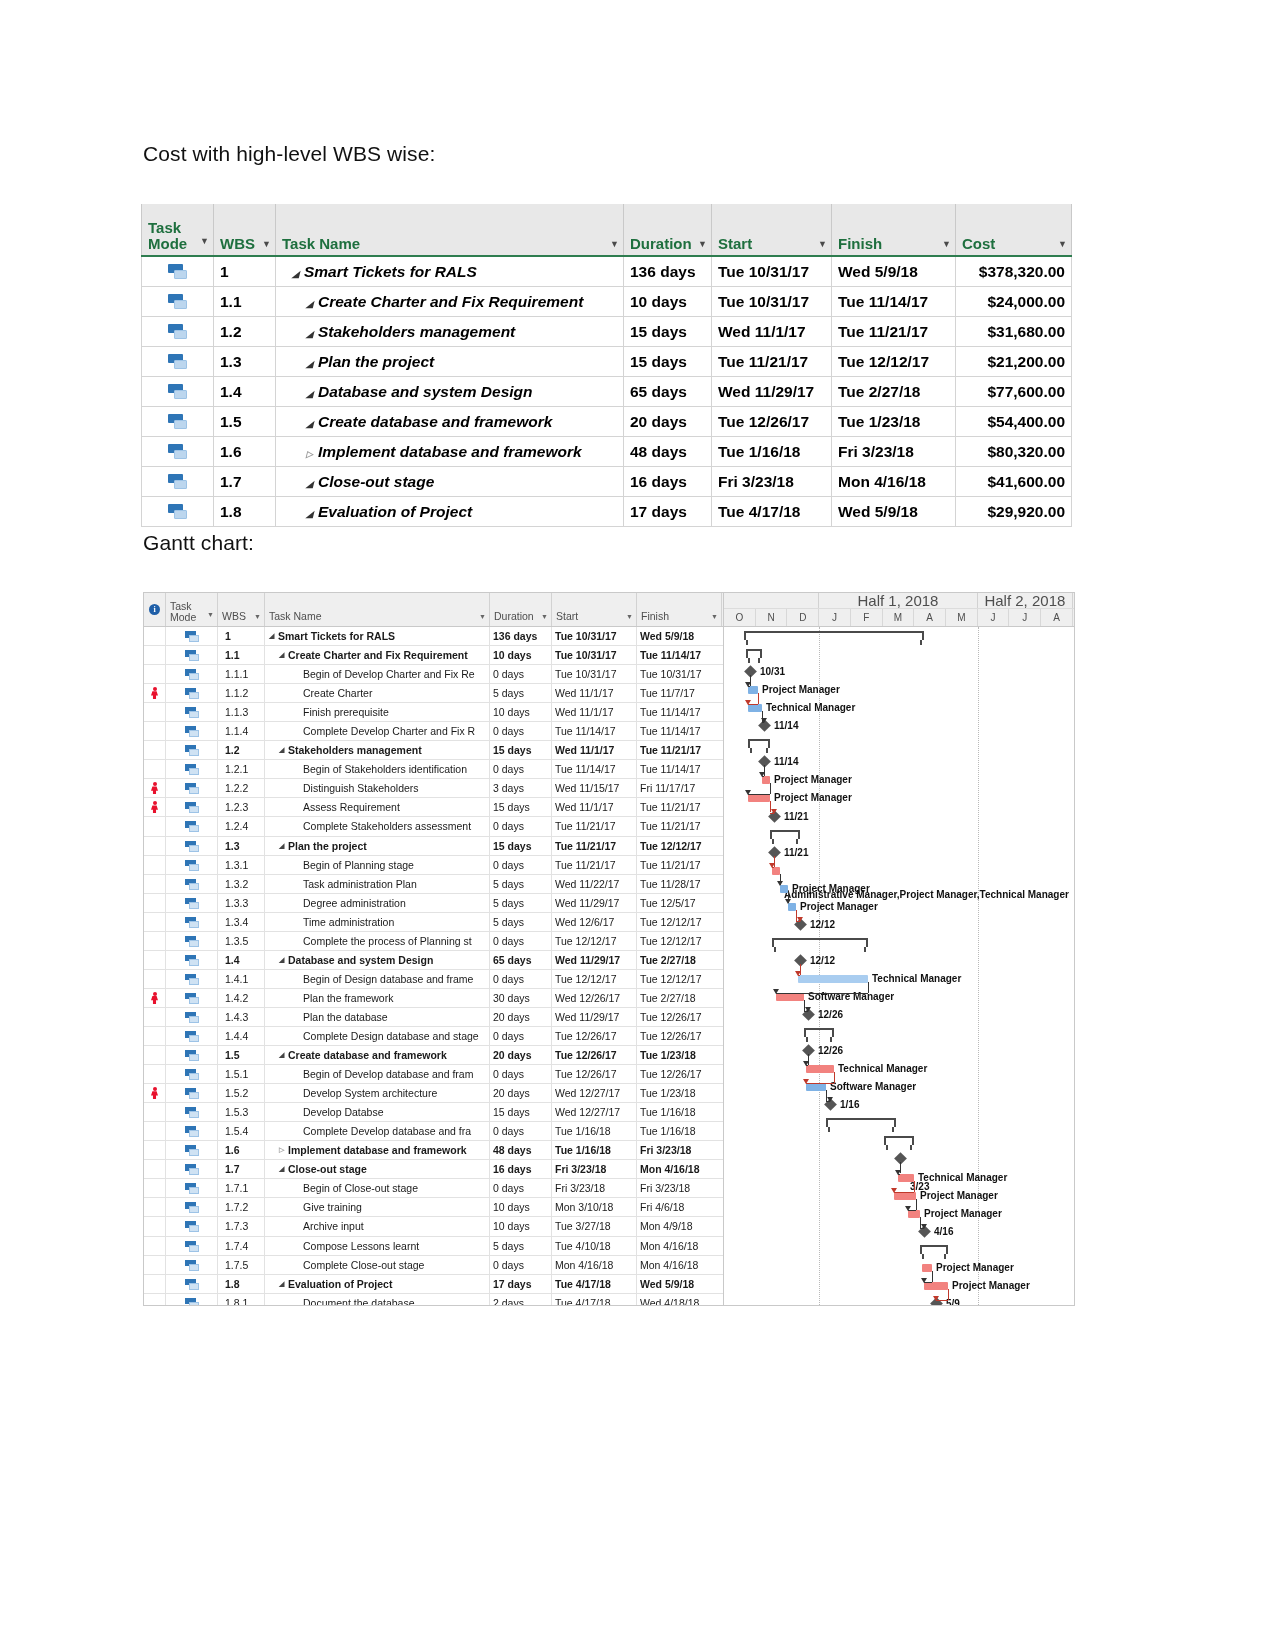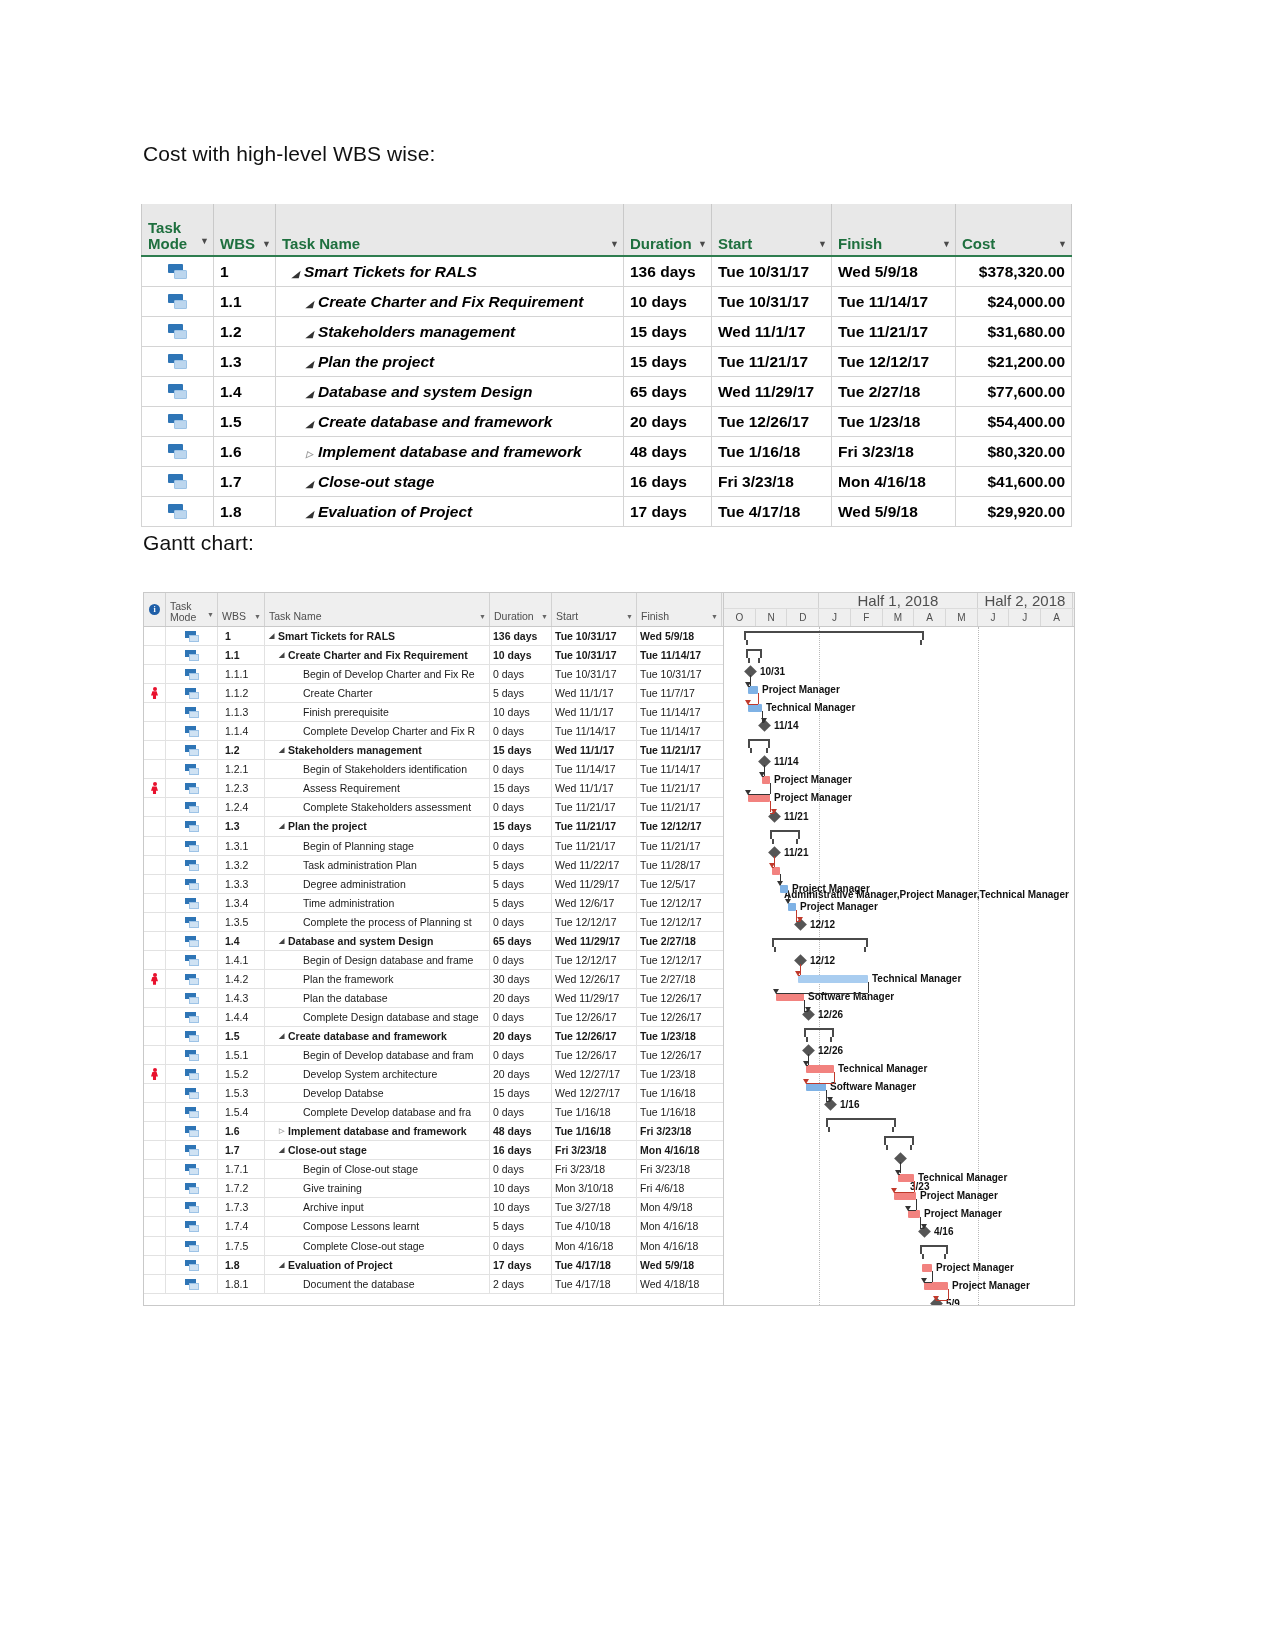--- a/index.html
+++ b/index.html
@@ -476,20 +476,33 @@
             <div class="grow">
               <div class="gc gc-i"></div>
               <div class="gc gc-mode">
                 <span class="mini-tm"></span>
               </div>
               <div class="gc gc-wbs">1.2.1</div>
               <div class="gc gc-name lvl3">Begin of Stakeholders identification</div>
               <div class="gc gc-dur">0 days</div>
               <div class="gc gc-start">Tue 11/14/17</div>
               <div class="gc gc-fin">Tue 11/14/17</div>
+            </div>
+            <div class="grow">
+              <div class="gc gc-i">
+                <span class="person"></span>
+              </div>
+              <div class="gc gc-mode">
+                <span class="mini-tm"></span>
+              </div>
+              <div class="gc gc-wbs">1.2.2</div>
+              <div class="gc gc-name lvl3">Distinguish Stakeholders</div>
+              <div class="gc gc-dur">3 days</div>
+              <div class="gc gc-start">Wed 11/15/17</div>
+              <div class="gc gc-fin">Fri 11/17/17</div>
             </div>
             <div class="grow">
               <div class="gc gc-i">
                 <span class="person"></span>
               </div>
               <div class="gc gc-mode">
                 <span class="mini-tm"></span>
               </div>
               <div class="gc gc-wbs">1.2.3</div>
               <div class="gc gc-name lvl3">Assess Requirement</div>

